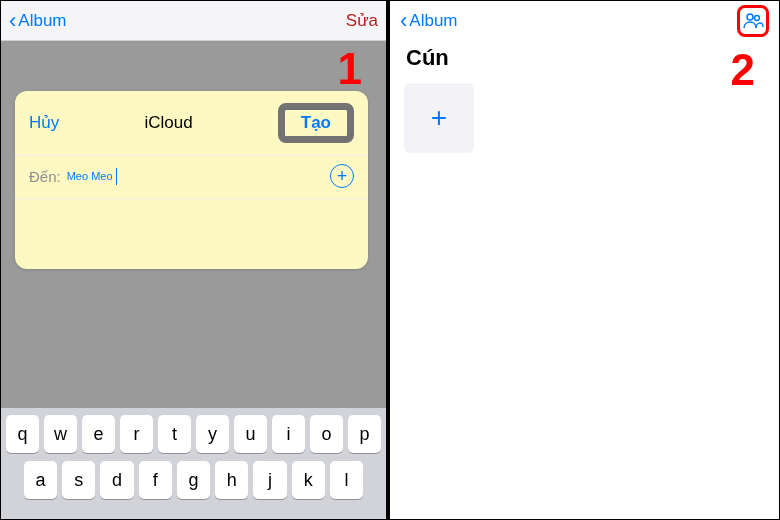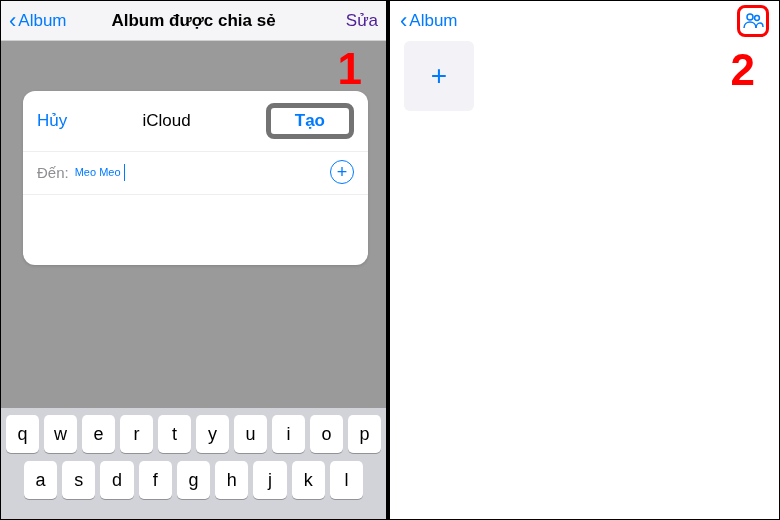--- a/index.html
+++ b/index.html
@@ -4,30 +4,30 @@
 <style>
 * { margin: 0; padding: 0; box-sizing: border-box; font-family: -apple-system, Helvetica, Arial, sans-serif; }
 body { width: 780px; height: 520px; background: #fff; display: flex; border: 1px solid #000; }
 .pane { position: relative; display: flex; flex-direction: column; }
 .pane-left { width: 50%; background: #9a9a9a; border-right: 4px solid #000; }
 .pane-right { width: 50%; background: #fff; }
 .navbar { height: 40px; background: #f5f5f7; display: flex; align-items: center; padding: 0 8px; border-bottom: 1px solid #d0d0d0; position: relative; }
 .nav-back { display: flex; align-items: center; color: #007aff; font-size: 17px; cursor: pointer; }
 .chev { font-size: 22px; font-weight: 300; margin-right: 2px; line-height: 1; }
 .nav-title-center { position: absolute; left: 50%; transform: translateX(-50%); font-size: 17px; font-weight: 600; color: #000; }
-.nav-edit { margin-left: auto; color: #4c1d95; font-size: 17px; cursor: pointer; }
+.nav-edit { margin-left: auto; color: #b91c1c; font-size: 17px; cursor: pointer; }
 .pane-body { flex: 1; position: relative; }
 .step-num { position: absolute; color: #ff0000; font-size: 44px; font-weight: 800; z-index: 30; }
 .step1 { top: 3px; right: 24px; }
 .step2 { top: 44px; right: 24px; }
-.sheet { position: absolute; top: 50px; left: 22px; right: 18px; background: #ffffff; border-radius: 12px; box-shadow: 0 1px 3px rgba(0,0,0,0.15); z-index: 20; }
+.sheet { position: absolute; top: 50px; left: 14px; right: 18px; background: #fef9c3; border-radius: 12px; box-shadow: 0 1px 3px rgba(0,0,0,0.15); z-index: 20; }
 .sheet-head { display: flex; align-items: center; justify-content: space-between; padding: 12px 14px; }
 .sheet-cancel { color: #007aff; font-size: 17px; cursor: pointer; }
 .sheet-title { font-size: 17px; font-weight: 400; color: #000; }
-.sheet-create { color: #007aff; font-size: 17px; font-weight: 600; cursor: pointer; border: 5px solid #737373; border-radius: 8px; padding: 3px 24px; }
+.sheet-create { color: #007aff; font-size: 17px; font-weight: 600; cursor: pointer; border: 7px solid #737373; border-radius: 8px; padding: 3px 16px; }
 .to-row { display: flex; align-items: center; padding: 8px 14px 10px 14px; border-top: 1px solid #eee; border-bottom: 1px solid #eee; }
 .to-label { color: #8e8e93; font-size: 15px; margin-right: 6px; }
 .to-val { color: #007aff; font-size: 11px; }
 .caret { width: 1.5px; height: 17px; background: #007aff; margin-left: 3px; animation: blink 1s step-end infinite; }
 @keyframes blink { 50% { opacity: 0; } }
 .plus-circle { margin-left: auto; width: 24px; height: 24px; border: 1.5px solid #007aff; border-radius: 50%; display: flex; align-items: center; justify-content: center; color: #007aff; font-size: 18px; cursor: pointer; line-height: 1; }
 .sheet-body { height: 70px; }
 .keyboard { position: absolute; bottom: 0; left: 0; right: 0; background: #d1d3d9; padding: 7px 5px 12px 5px; z-index: 10; }
 .kb-row { display: flex; gap: 5px; justify-content: center; margin-bottom: 8px; }
 .key { flex: 1; background: #fff; border-radius: 5px; height: 38px; display: flex; align-items: center; justify-content: center; font-size: 18px; color: #000; box-shadow: 0 1px 0 rgba(0,0,0,0.3); cursor: pointer; }
@@ -40,21 +40,20 @@
 </style>
 </head>
 <body>
 
 <div class="pane pane-left">
   <div class="navbar">
     <div class="nav-back">
       <span class="chev">‹</span>
       <span>Album</span>
     </div>
-    <div class="nav-title-center">Album được chia sẻ</div>
     <div class="nav-edit">Sửa</div>
   </div>
   <div class="pane-body">
     <div class="step-num step1">1</div>
     <div class="sheet">
       <div class="sheet-head">
         <div class="sheet-cancel">Hủy</div>
         <div class="sheet-title">iCloud</div>
         <div class="sheet-create">Tạo</div>
       </div>
@@ -104,17 +103,18 @@
     </div>
     <div class="people-icon">
       <svg width="22" height="18" viewBox="0 0 22 18">
         <circle cx="8" cy="5" r="3" fill="none" stroke="#007aff" stroke-width="1.5"></circle>
         <path d="M2,16 C2,12 5,10 8,10 C11,10 14,12 14,16" fill="none" stroke="#007aff" stroke-width="1.5"></path>
         <circle cx="15" cy="6" r="2.4" fill="none" stroke="#007aff" stroke-width="1.5"></circle>
         <path d="M14,16 C14,13 16,11 18,11 C19.5,11 21,12.5 21,15" fill="none" stroke="#007aff" stroke-width="1.5"></path>
       </svg>
     </div>
   </div>
+  <div class="album-title">Cún</div>
   <div class="add-box">
     <span>+</span>
   </div>
   <div class="step-num step2">2</div>
 </div>
 
 </body></html>

